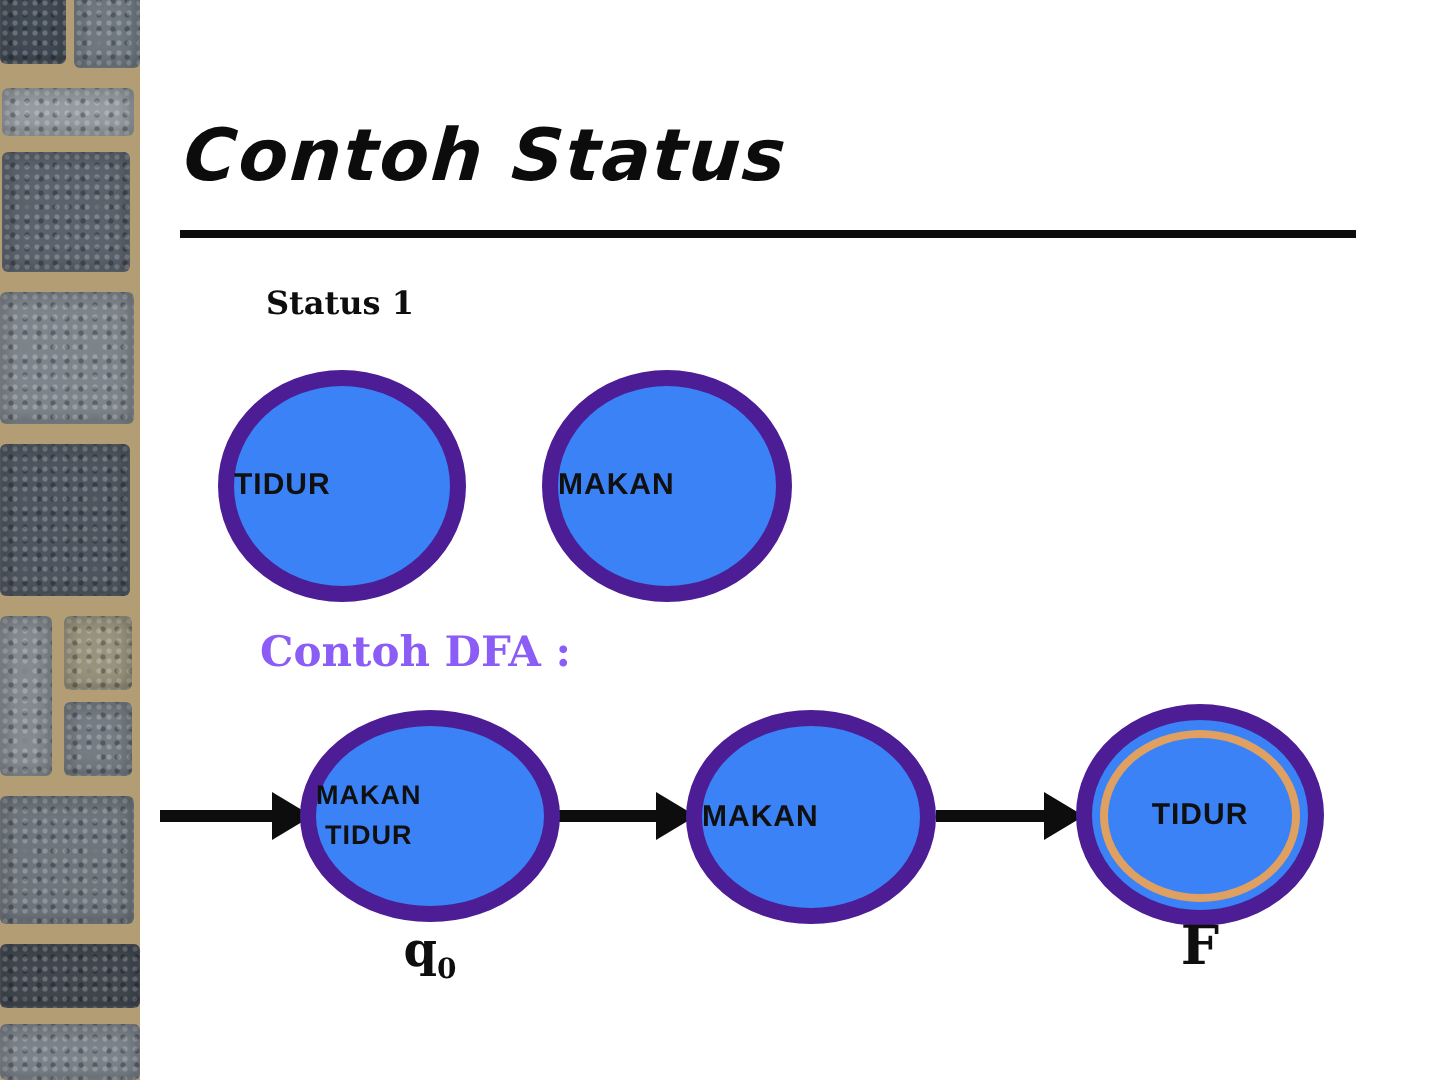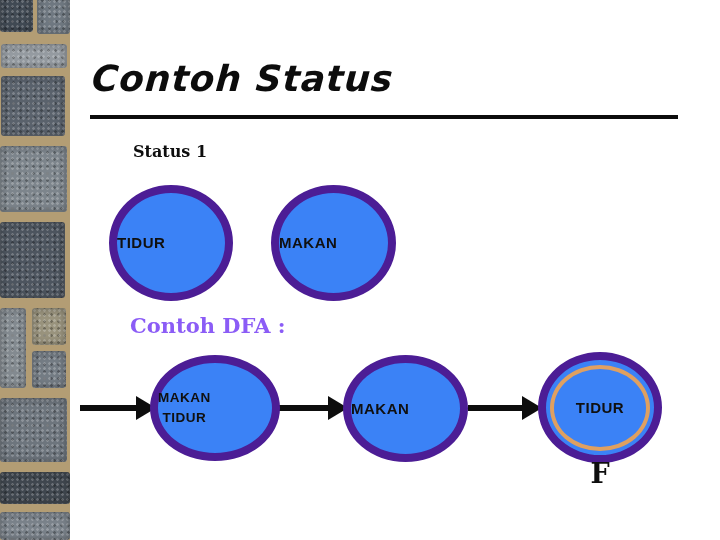--- a/index.html
+++ b/index.html
@@ -132,15 +132,18 @@
   </div>
   <div class="circle" style="left:343px;top:355px;width:125px;height:107px;">
     <span class="lbl">MAKAN</span>
   </div>
   <div class="circle" style="left:538px;top:352px;width:124px;height:111px;">
     <div class="inner-ring">
       <span class="lbl">TIDUR</span>
     </div>
   </div>
 
+  <div class="state-label" style="left:150px;top:460px;width:130px;">
+    <span>q</span><sub>0</sub>
+  </div>
   <div class="state-label final" style="left:538px;top:458px;width:124px;">F</div>
 
 </div>
 
 </body></html>

